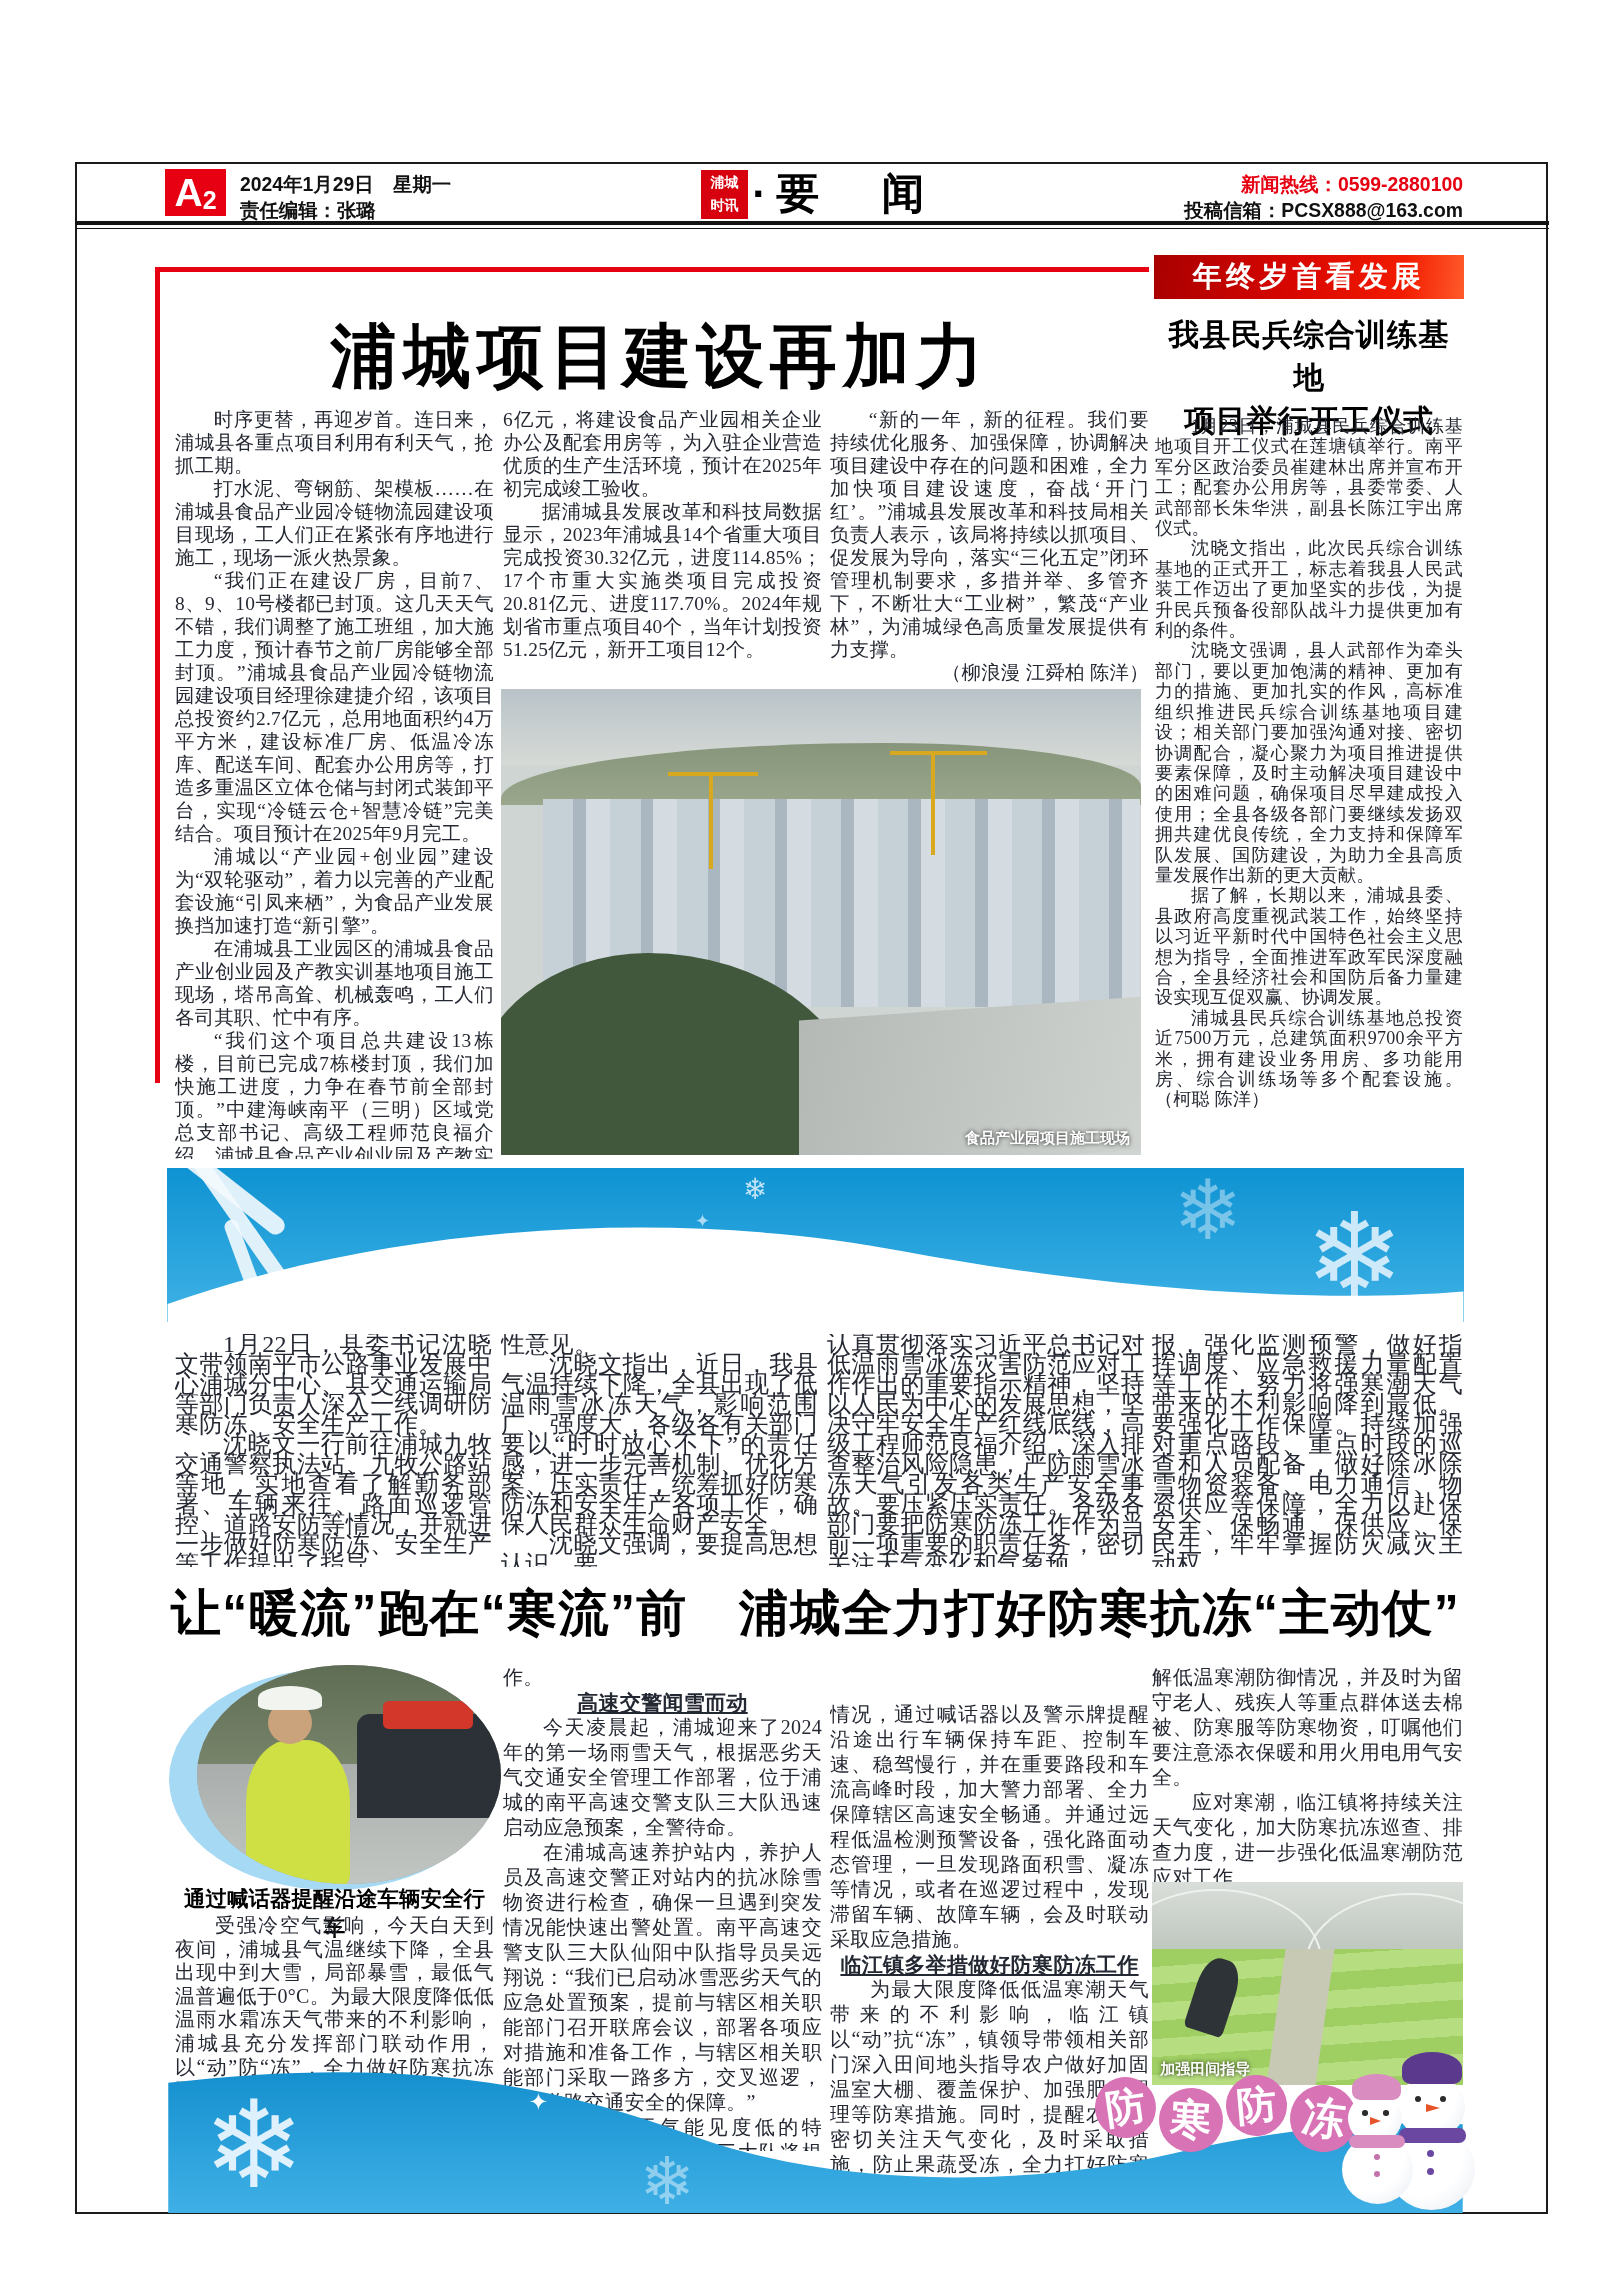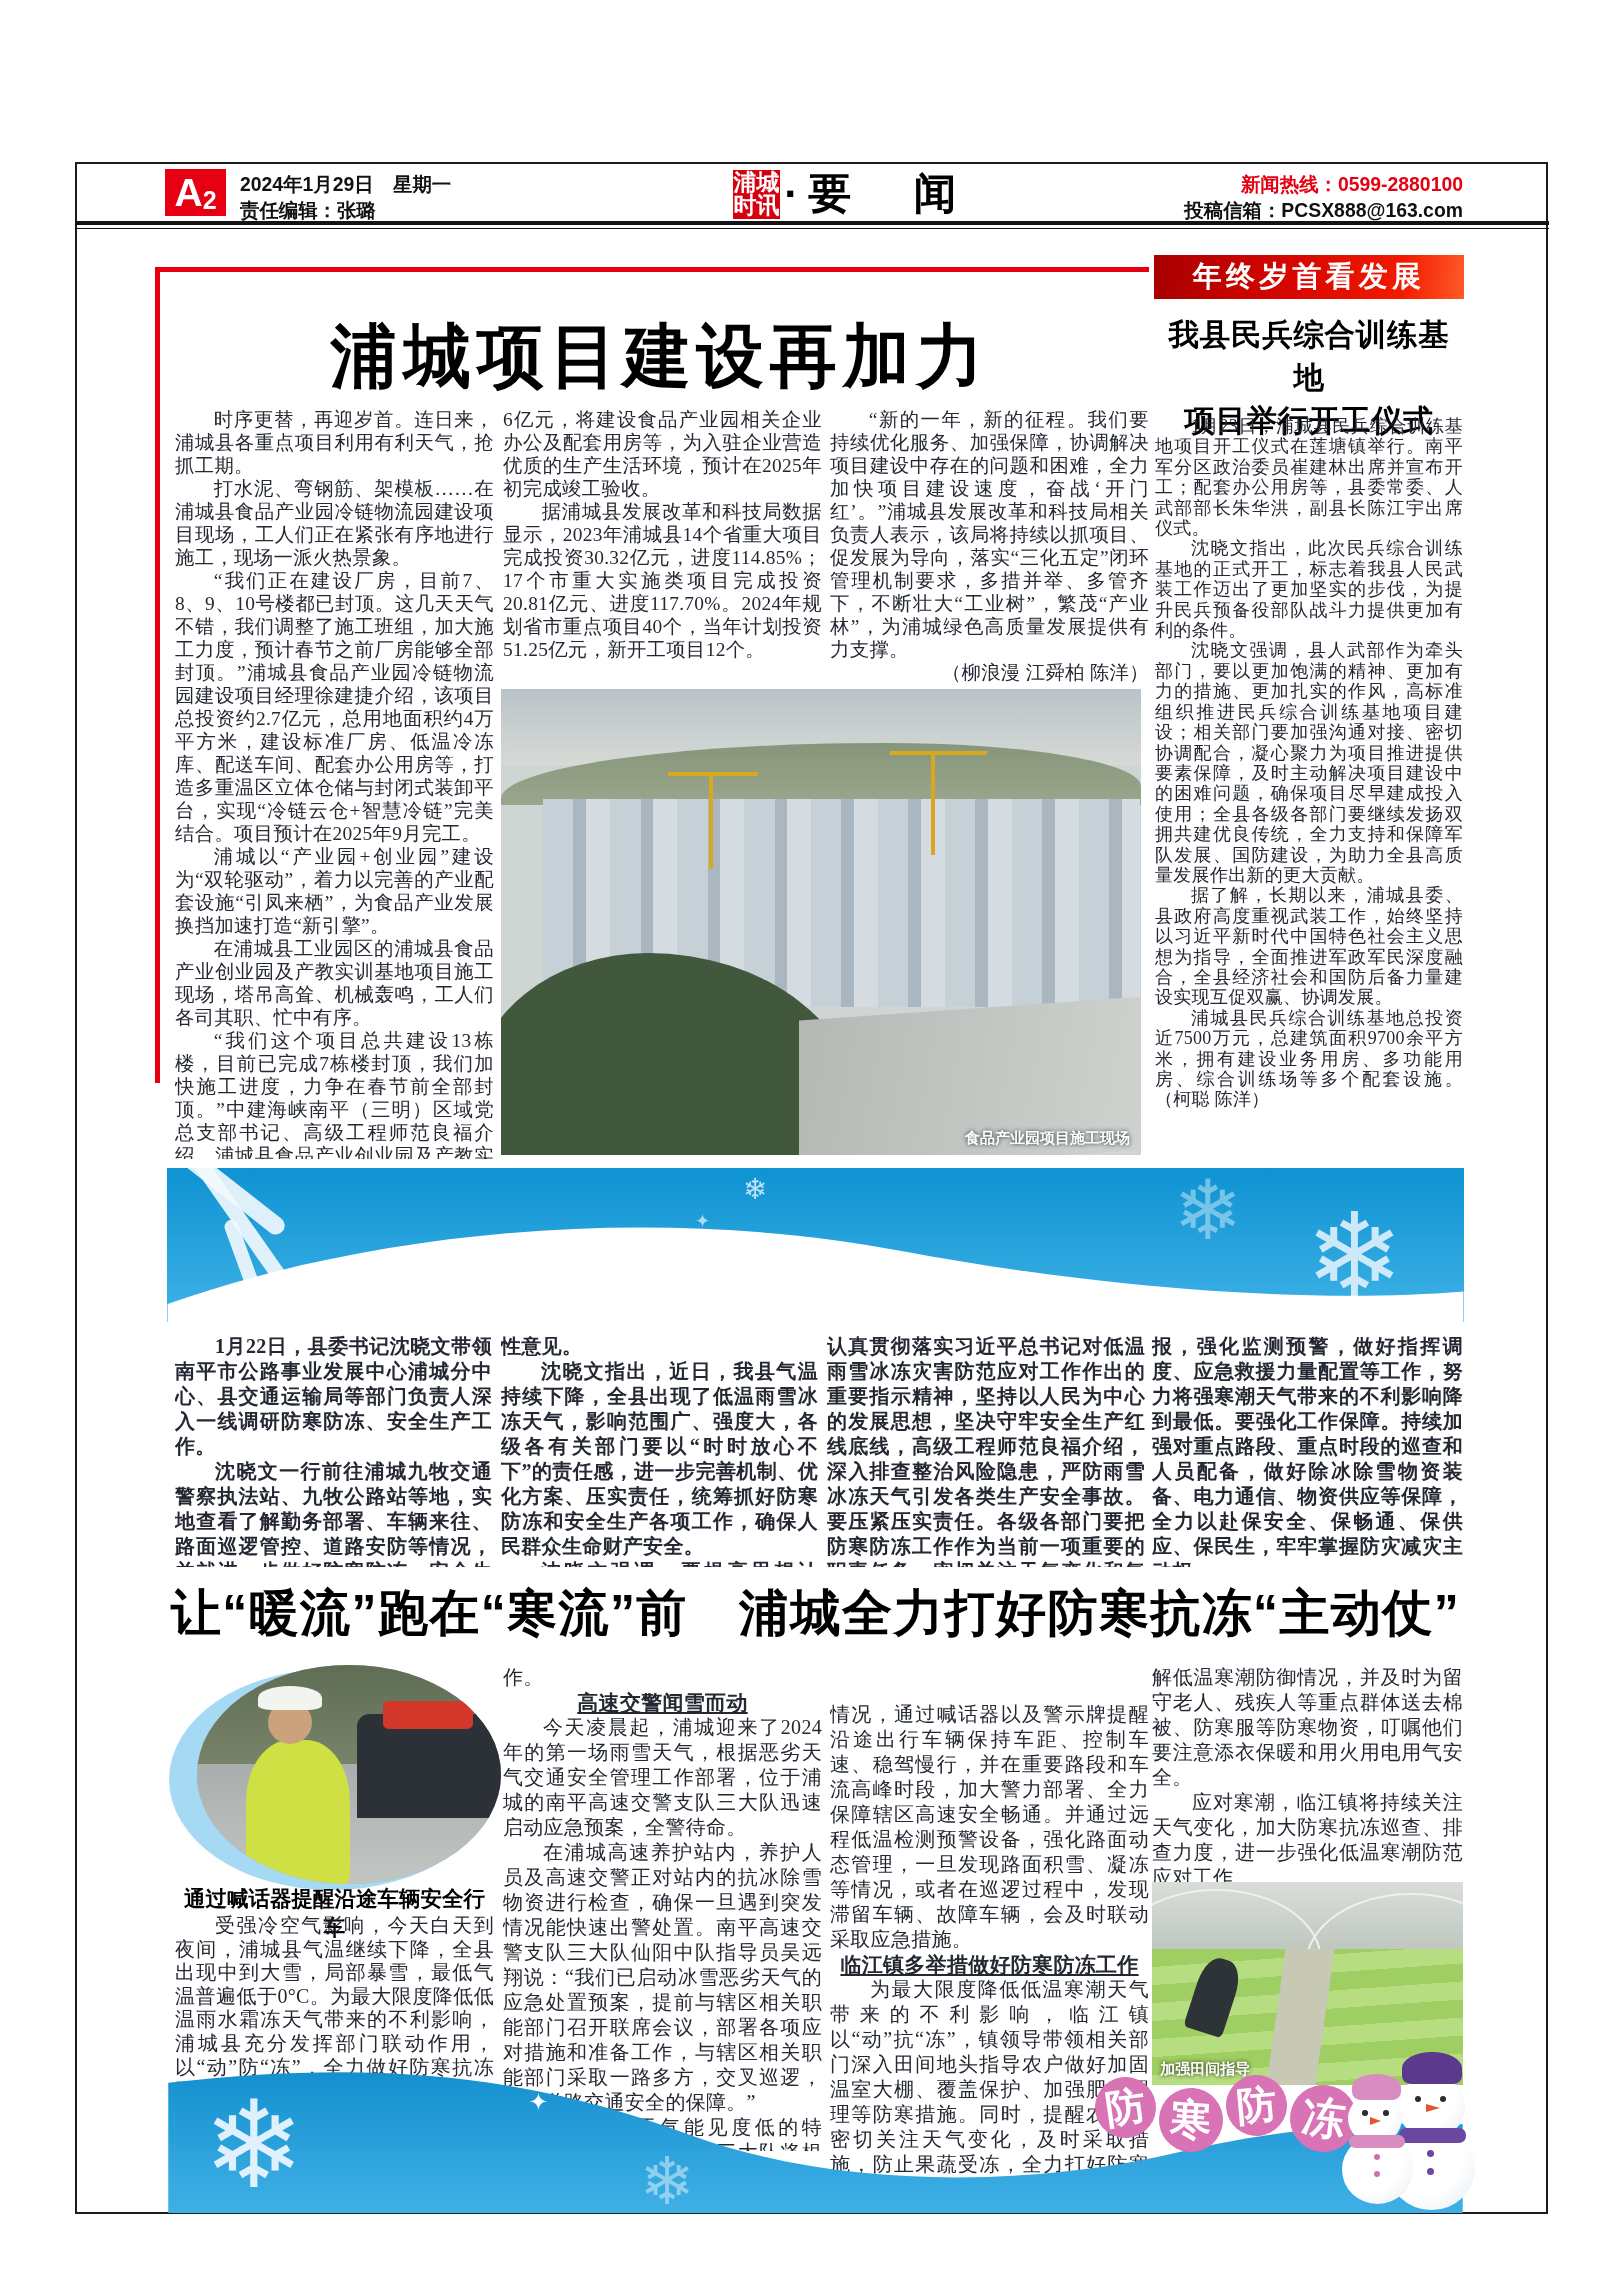--- a/index.html
+++ b/index.html
@@ -12,22 +12,22 @@
   .hdr-rule2{left:75px;top:228px;width:1474px;height:1.4px;background:#141414;}
   .badge{left:165px;top:169px;width:61px;height:47px;background:#e60012;color:#fff;
          font-family:"Liberation Sans","DejaVu Sans",sans-serif;font-weight:900;
          display:flex;align-items:center;justify-content:center;}
   .badge .bl{font-size:39px;line-height:1;}
   .badge .bn{font-size:25px;line-height:1;margin-top:15.3px;}
   .dateblk{left:240px;top:171px;font-family:"Liberation Sans","DejaVu Sans",sans-serif;
            font-weight:700;font-size:19.4px;line-height:26px;color:#111;}
   .masthead{left:701px;top:165px;display:flex;align-items:center;}
   .mhbox{width:47px;height:49px;background:#d7000f;color:#fff;font-weight:900;
-         font-family:"Liberation Sans","DejaVu Sans",sans-serif;font-size:23px;line-height:23px;
-         display:flex;flex-direction:column;align-items:center;justify-content:center;margin-left:32px;}
+         font-family:"Liberation Sans","DejaVu Sans",sans-serif;font-size:14px;line-height:23px;
+         display:flex;flex-direction:column;align-items:center;justify-content:center;}
   .mhsec{font-family:"Liberation Sans","DejaVu Sans",sans-serif;font-weight:900;color:#000;
          font-size:43px;letter-spacing:9.7px;margin-left:4.2px;}
   .contact{left:1083px;top:171px;width:380px;text-align:right;
            font-family:"Liberation Sans","DejaVu Sans",sans-serif;font-weight:700;
            font-size:19.4px;line-height:26px;}
   .hotline{color:#e60012;}
   .email{color:#101010;}
   
   .ribbon{left:1154px;top:255px;width:310px;height:44px;
           background:linear-gradient(95deg,#a80000,#d80600 45%,#f21b00 80%,#ff5a2a);
@@ -68,21 +68,21 @@
            letter-spacing:0.7px;}
   .a2body{left:1155px;top:416px;width:308px;height:740px;font-size:18px;line-height:20.4px;}
   
   .banner{left:167px;top:1168px;width:1297px;height:154px;overflow:hidden;
           background:linear-gradient(180deg,#0f93d2,#3fb2e6);}
   .banner svg{position:absolute;left:0;top:0;}
   .branch{position:absolute;background:#f4f9fd;border-radius:14px;opacity:.9;}
   .bflake{position:absolute;color:#eaf6ff;}
   .h2line{left:236px;top:1226px;width:1041px;text-align:center;color:#000;
           font-family:"Liberation Serif","DejaVu Serif",serif;font-weight:900;font-size:42px;letter-spacing:1.4px;}
-  .s2{font-size:20px;line-height:25px;font-weight:bold;}
+  .s2{font-size:24px;line-height:20px;}
   .c2a{left:175px;top:1334px;width:317px;height:233px;}
   .c2b{left:501px;top:1334px;width:317px;height:233px;}
   .c2c{left:827px;top:1334px;width:318px;height:233px;}
   .c2d{left:1152px;top:1334px;width:311px;height:233px;}
   
   .h4line{left:167px;top:1580px;width:1297px;text-align:center;color:#000;
           font-family:"Liberation Sans","DejaVu Sans",sans-serif;font-weight:900;
           font-size:50px;letter-spacing:1.4px;}
   .crescent{left:169px;top:1669px;width:326px;height:221px;border-radius:50%;background:#a6d9f4;}
   .oval{left:197px;top:1665px;width:304px;height:219px;border-radius:50%;overflow:hidden;background:#9aa49c;}

